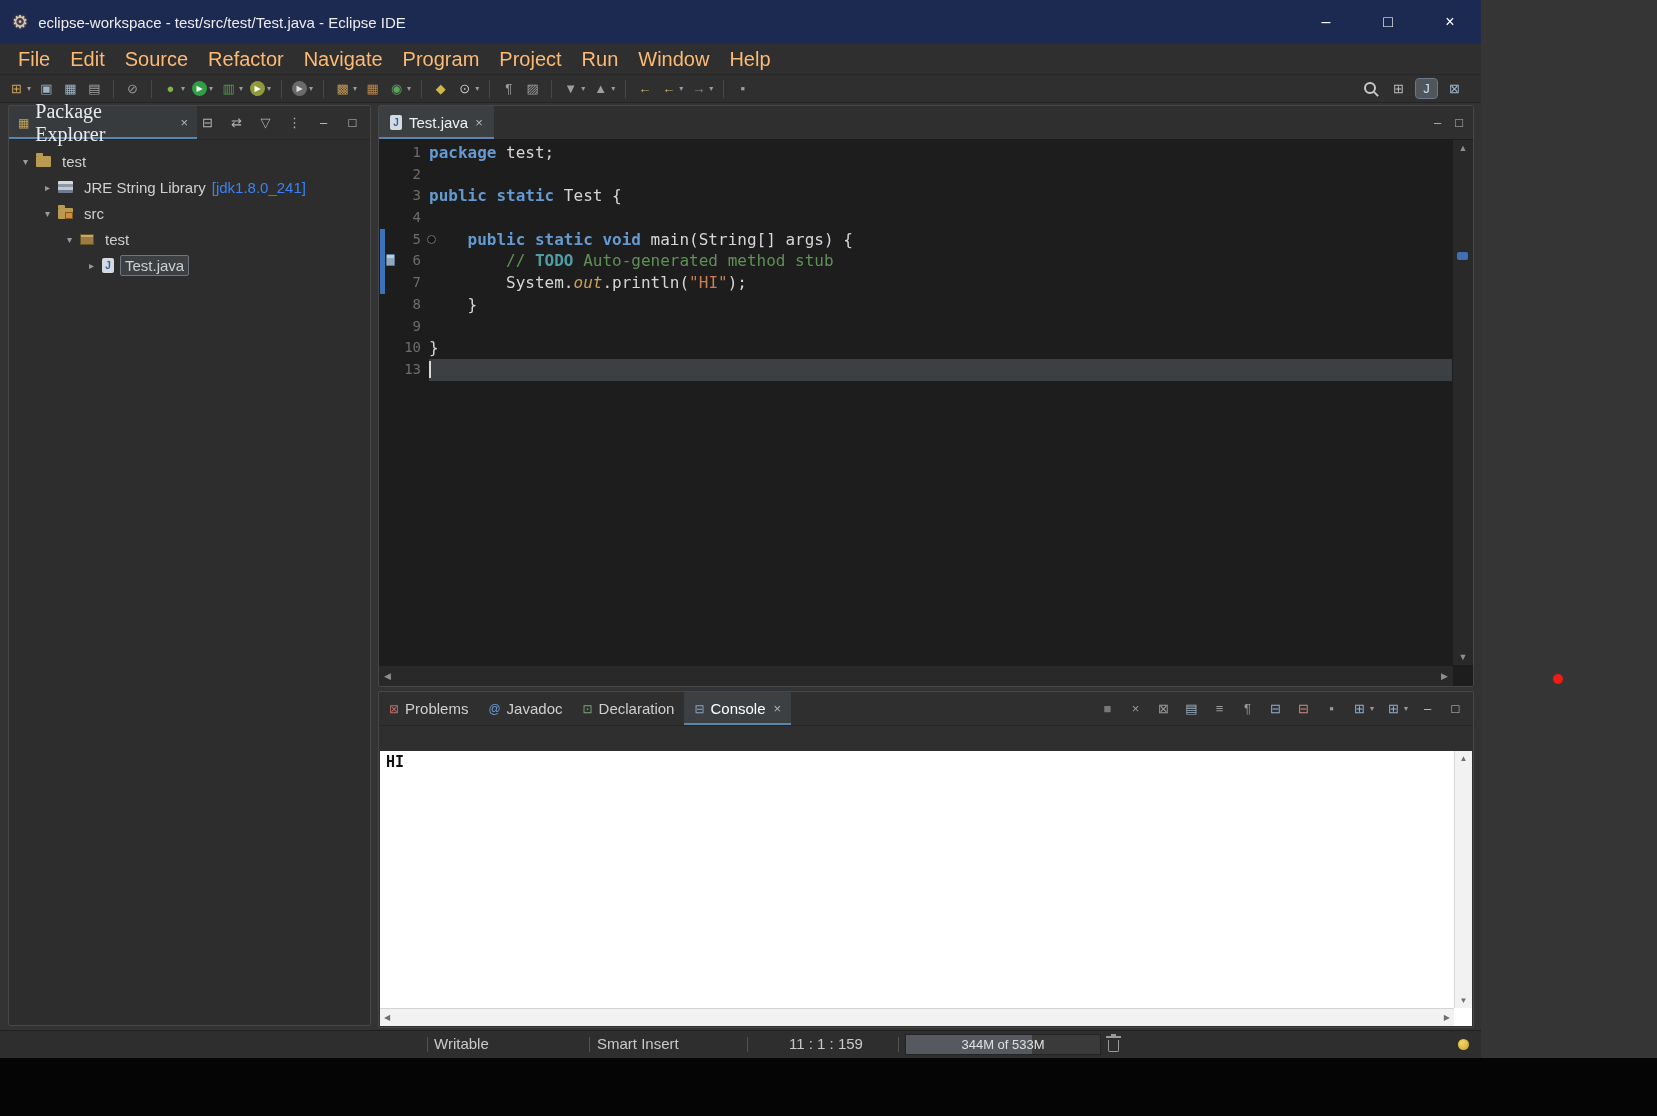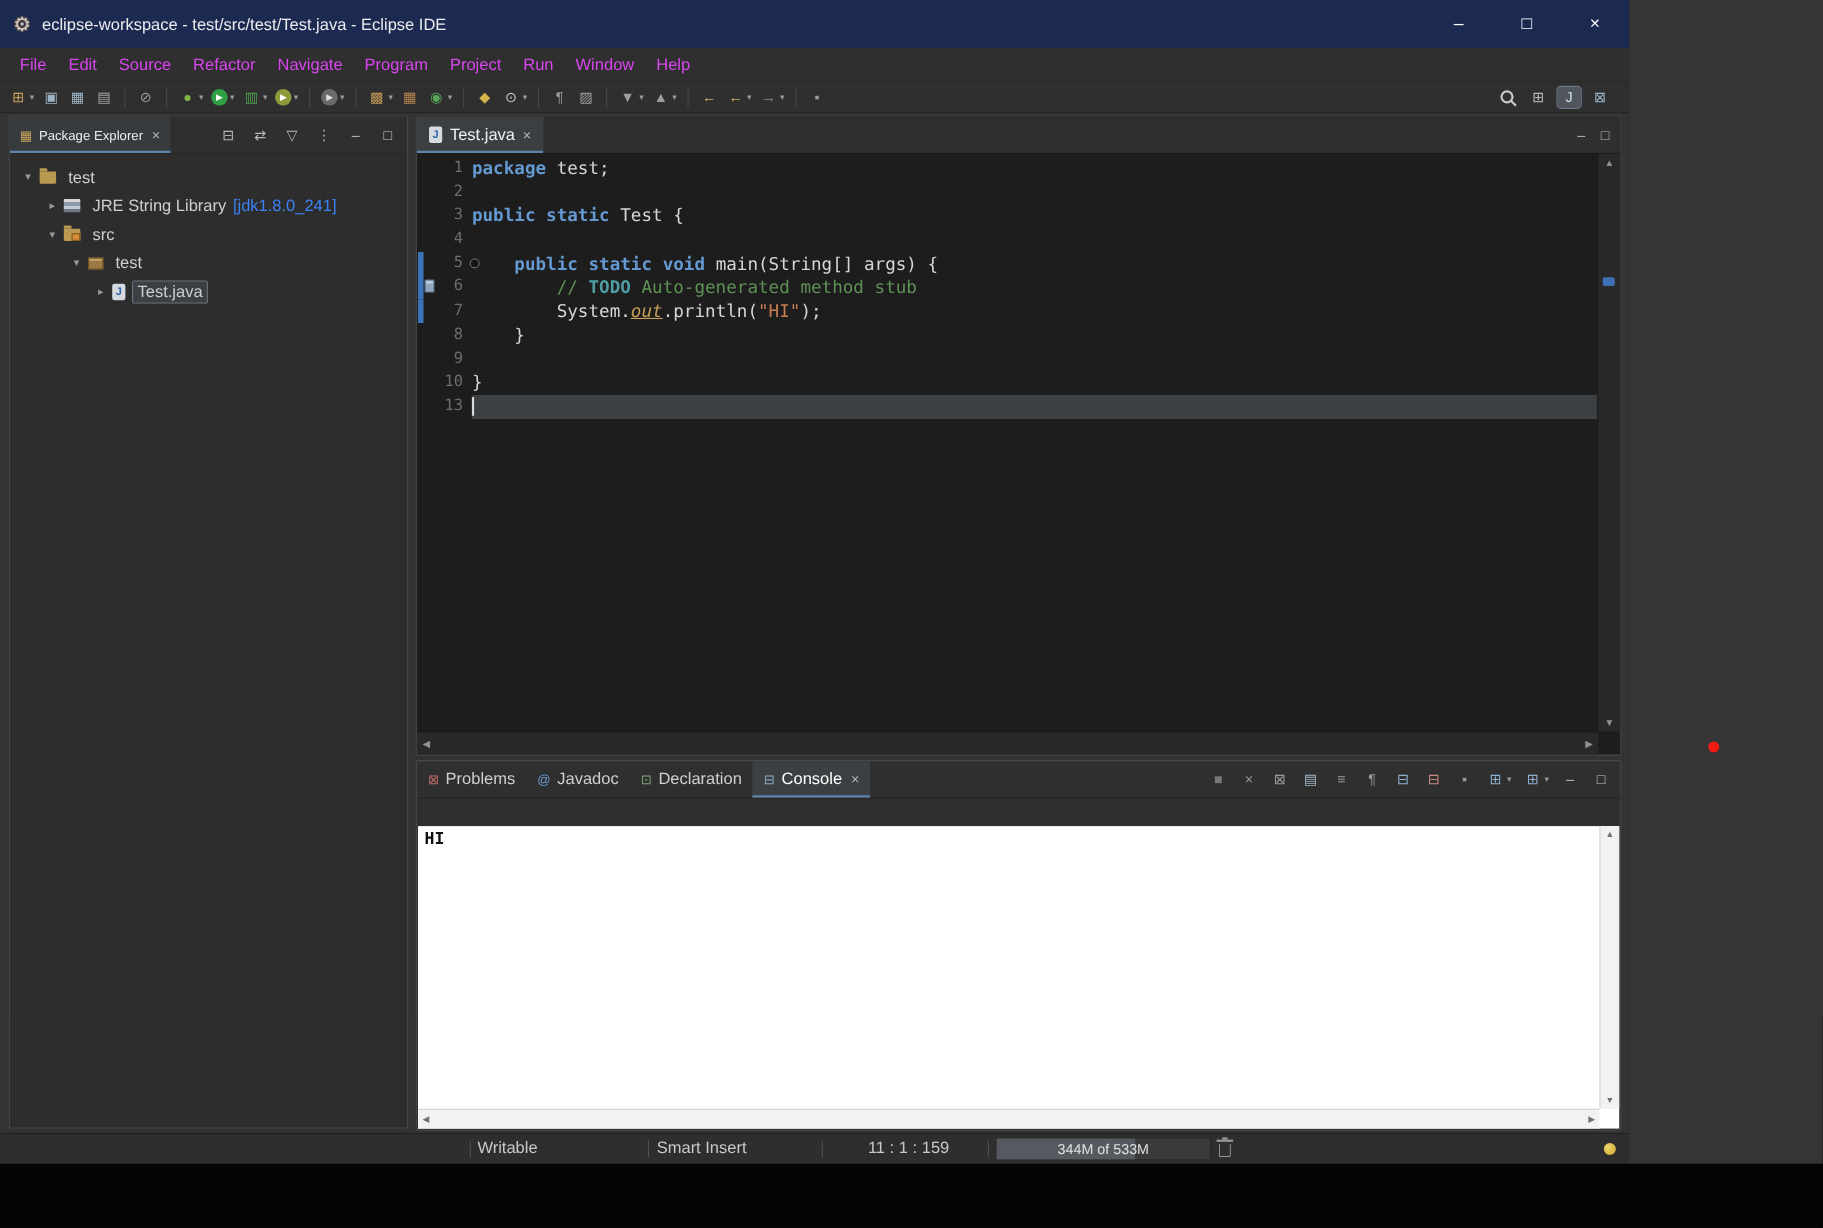--- a/index.html
+++ b/index.html
@@ -9,21 +9,21 @@
   
   .titlebar{position:absolute;left:0;top:0;width:100%;height:44px;background:#1c2a52;display:flex;align-items:center;}
   .logo{font-size:18px;color:#c9c9c9;margin:0 10px 0 12px;text-shadow:0 0 2px #d98b2e;}
   .wtitle{font-size:15px;color:#ececec;}
   .wbtns{margin-left:auto;display:flex;height:100%;}
   .wbtn{width:62px;height:100%;display:flex;align-items:center;justify-content:center;font-size:16px;color:#fff;}
 
   
   .menubar{position:absolute;left:0;top:44px;width:100%;height:31px;background:#2f2f2f;display:flex;align-items:center;
     padding-left:8px;box-sizing:border-box;border-bottom:1px solid #282828;}
-  .menu-item{padding:0 10px;font-size:15px;color:#d946ef;}
+  .menu-item{padding:0 10px;font-size:20px;color:#fdba74;}
   .toolbar{position:absolute;left:0;top:75px;width:100%;height:28px;background:#2f2f2f;display:flex;align-items:center;
     padding:0 6px;box-sizing:border-box;border-bottom:1px solid #232323;}
   .tb{display:flex;align-items:center;gap:3px;}
   #tb-left{flex:1;}
   #tb-right{gap:7px;margin-right:10px;}
   .tbtn{display:inline-flex;align-items:center;padding:1px 2px;border-radius:3px;}
   .tbtn.active{background:#50565c;outline:1px solid #6a7a88;}
   .gi{display:inline-flex;align-items:center;justify-content:center;width:17px;height:17px;font-size:13px;}
   .gi.round{width:15px;height:15px;border-radius:50%;font-size:8px;}
   .ddar{font-size:8px;color:#9a9a9a;margin-left:2px;}
@@ -34,21 +34,21 @@
 
   
   .workspace{position:absolute;left:0;top:103px;width:1481px;height:927px;background:#333;}
 
   
   .pkg{position:absolute;left:8px;top:105px;width:363px;height:921px;background:#2d2d2d;border:1px solid #474747;
     box-sizing:border-box;border-radius:2px;}
   .phead{height:33px;display:flex;align-items:center;border-bottom:1px solid #262626;background:#2f2f2f;}
   .ptab{display:flex;align-items:center;gap:6px;height:100%;padding:0 9px;background:#383b3d;box-shadow:inset 0 -2px 0 #5c84ad;}
   .pticon{color:#c5a35c;font-size:12px;}
-  .ptlabel{font-size:12px;color:#ececec;}
+  .ptlabel{font-size:20px;color:#ececec;font-family:Liberation Serif, serif;}
   .ptclose{color:#b5b5b5;font-size:13px;margin-left:2px;}
   #pkg-toolbar{margin-left:auto;gap:8px;padding-right:7px;}
   .ptree{padding-top:8px;}
   .tree-row{display:flex;align-items:center;height:26px;font-size:15px;color:#cfcfcf;}
   .tw-arrow{width:17px;color:#9a9a9a;font-size:10px;text-align:center;flex:none;}
   .tlabel-wrap{display:flex;align-items:center;padding:1px 4px;border-radius:1px;}
   .tlabel-wrap.sel{outline:1px solid #6d7680;background:#3c4043;}
   .tsuffix{color:#3b82f6;margin-left:6px;}
   .ico-project,.ico-src{width:15px;height:11px;background:#b99a50;border-radius:1px;position:relative;margin:0 7px 0 2px;flex:none;}
   .ico-project::before,.ico-src::before{content:"";position:absolute;left:0;top:-3px;width:7px;height:3px;background:inherit;border-radius:1px 1px 0 0;}
@@ -78,21 +78,21 @@
   .lnum{width:26px;flex:none;text-align:right;padding-right:8px;color:#6d6d6d;font-size:14px;position:relative;}
   .dot5{position:absolute;right:-7px;top:6px;width:9px;height:9px;border-radius:50%;background:#141414;border:1px solid #6e6e6e;box-sizing:border-box;}
   .code-text{flex:1;white-space:pre;font-size:16px;}
   .code-row.current .code-text{background:#3d4043;}
   .caret{display:inline-block;width:2px;height:17px;background:#d8d8d8;vertical-align:-3px;}
   .tok-kw{color:#649ad1;font-weight:bold;}
   .tok-pl{color:#d6d6d6;}
   .tok-cm{color:#5f9156;}
   .tok-todo{color:#4f9ea6;font-weight:bold;}
   .tok-str{color:#c77e52;}
-  .tok-field{color:#c7a15c;font-style:italic;text-decoration:underline;}
+  .tok-field{color:#c7a15c;font-style:italic;}
   .vsb{position:absolute;top:34px;right:0;width:20px;bottom:21px;background:#292929;display:flex;flex-direction:column;
     justify-content:space-between;align-items:center;padding:3px 0;box-sizing:border-box;}
   .hsb{position:absolute;left:0;right:20px;bottom:0;height:20px;background:#292929;display:flex;
     justify-content:space-between;align-items:center;padding:0 5px;box-sizing:border-box;}
   .sarrow{font-size:9px;color:#8f8f8f;}
   .ovmark{position:absolute;right:5px;top:146px;width:11px;height:8px;background:#3f6fb5;border-radius:2px;}
 
   
   .bp{position:absolute;left:378px;top:691px;width:1096px;height:337px;background:#2f2f2f;border:1px solid #474747;
     box-sizing:border-box;border-radius:2px;}

